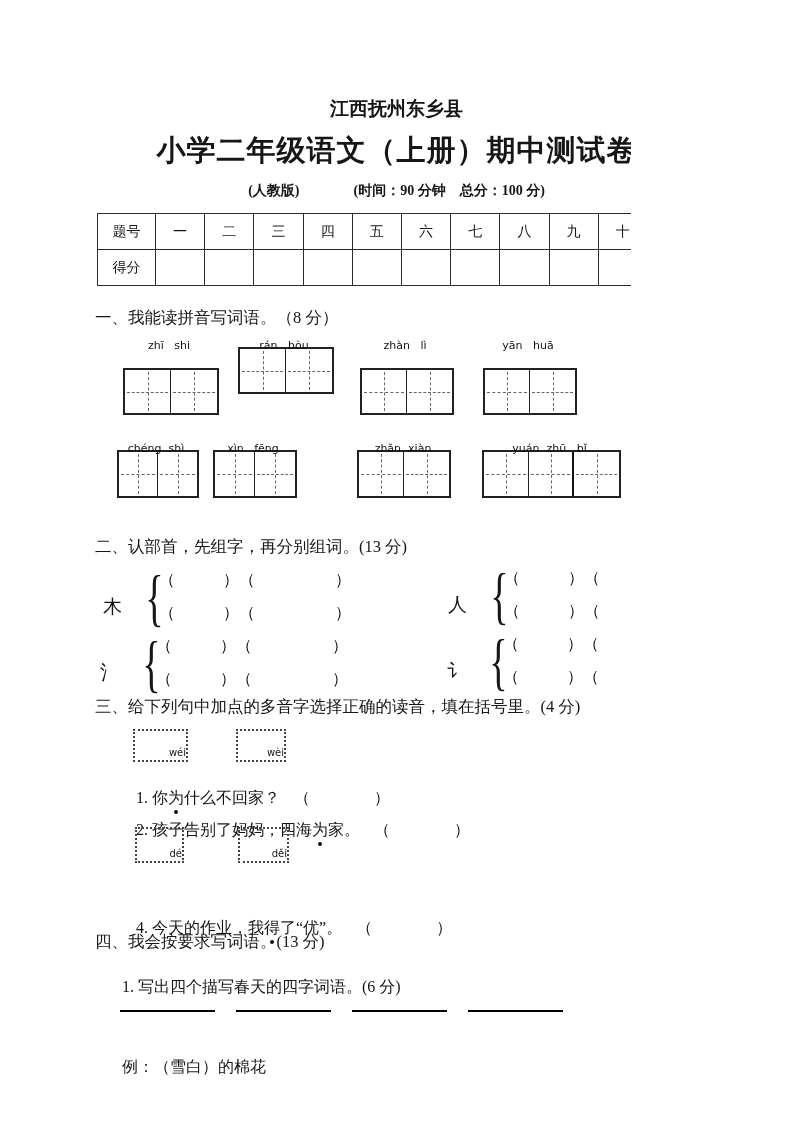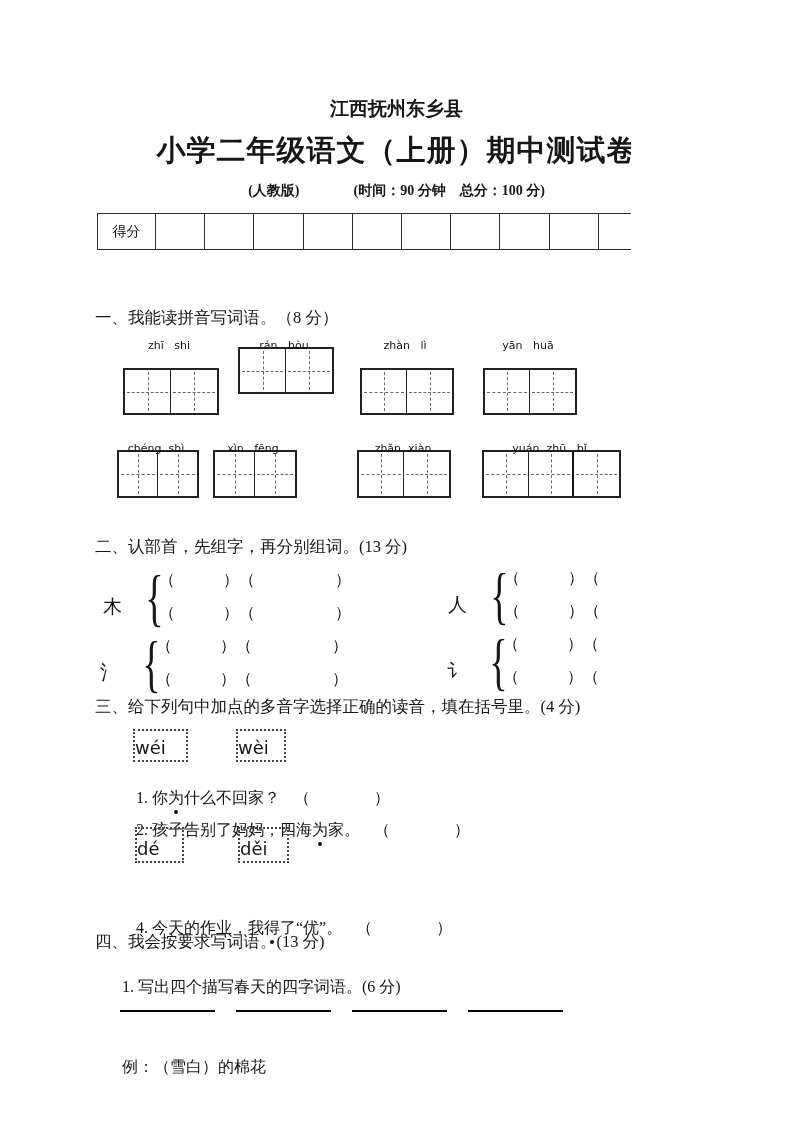--- a/index.html
+++ b/index.html
@@ -38,22 +38,22 @@
     font-size:11px; text-align:center; white-space:pre; color:#111; z-index:2; }
   
   .group { position:absolute; width:235px; height:84px; }
   .radical { position:absolute; left:0; top:26px; font-size:19px; }
   .brace { position:absolute; left:36px; top:-3px; font-size:64px; line-height:66px;
     font-family:"Liberation Serif",serif; font-weight:normal; transform:scaleX(0.6); }
   .prow { position:absolute; left:56px; font-size:16px; white-space:pre; }
   .prow.r1 { top:2px; } .prow.r2 { top:35px; }
   
   .pybox { position:absolute; border:2px dotted #444; background:transparent; }
-  .pybox .py { position:absolute; left:0; right:0; bottom:2px; text-align:left;
-    font-family:"DejaVu Sans","Liberation Sans",sans-serif; font-size:18px; }
+  .pybox .py { position:absolute; left:0; right:0; bottom:2px; text-align:right;
+    font-family:"DejaVu Sans","Liberation Sans",sans-serif; font-size:10px; }
   .sentence { position:absolute; left:120px; font-size:16px; white-space:pre; }
   .dotchar { position:relative; display:inline-block; }
   .dotchar::after { content:""; position:absolute; left:50%; transform:translateX(-50%);
     bottom:-5px; width:4px; height:4px; border-radius:50%; background:#111; }
   .ansparen { margin-left:14px; white-space:pre; }
   
   .blank-row { position:absolute; left:120px; top:1010px; display:flex; gap:21px; }
   .blank { width:95px; height:1px; border-bottom:2px solid #000; }
 </style>
 </head>
@@ -77,20 +77,34 @@
         <col>
         <col>
         <col>
         <col>
         <col>
         <col>
         <col>
         <col style="width:55px">
     </colgroup>
     <tbody>
+        <tr>
+      <td>题号</td>
+      <td>一</td>
+      <td>二</td>
+      <td>三</td>
+      <td>四</td>
+      <td>五</td>
+      <td>六</td>
+      <td>七</td>
+      <td>八</td>
+      <td>九</td>
+      <td>十</td>
+      <td>总分</td>
+    </tr>
     <tr>
       <td>得分</td>
       <td></td>
           <td></td>
       <td></td>
           <td></td>
       <td></td>
           <td></td>
       <td></td>
           <td></td>

